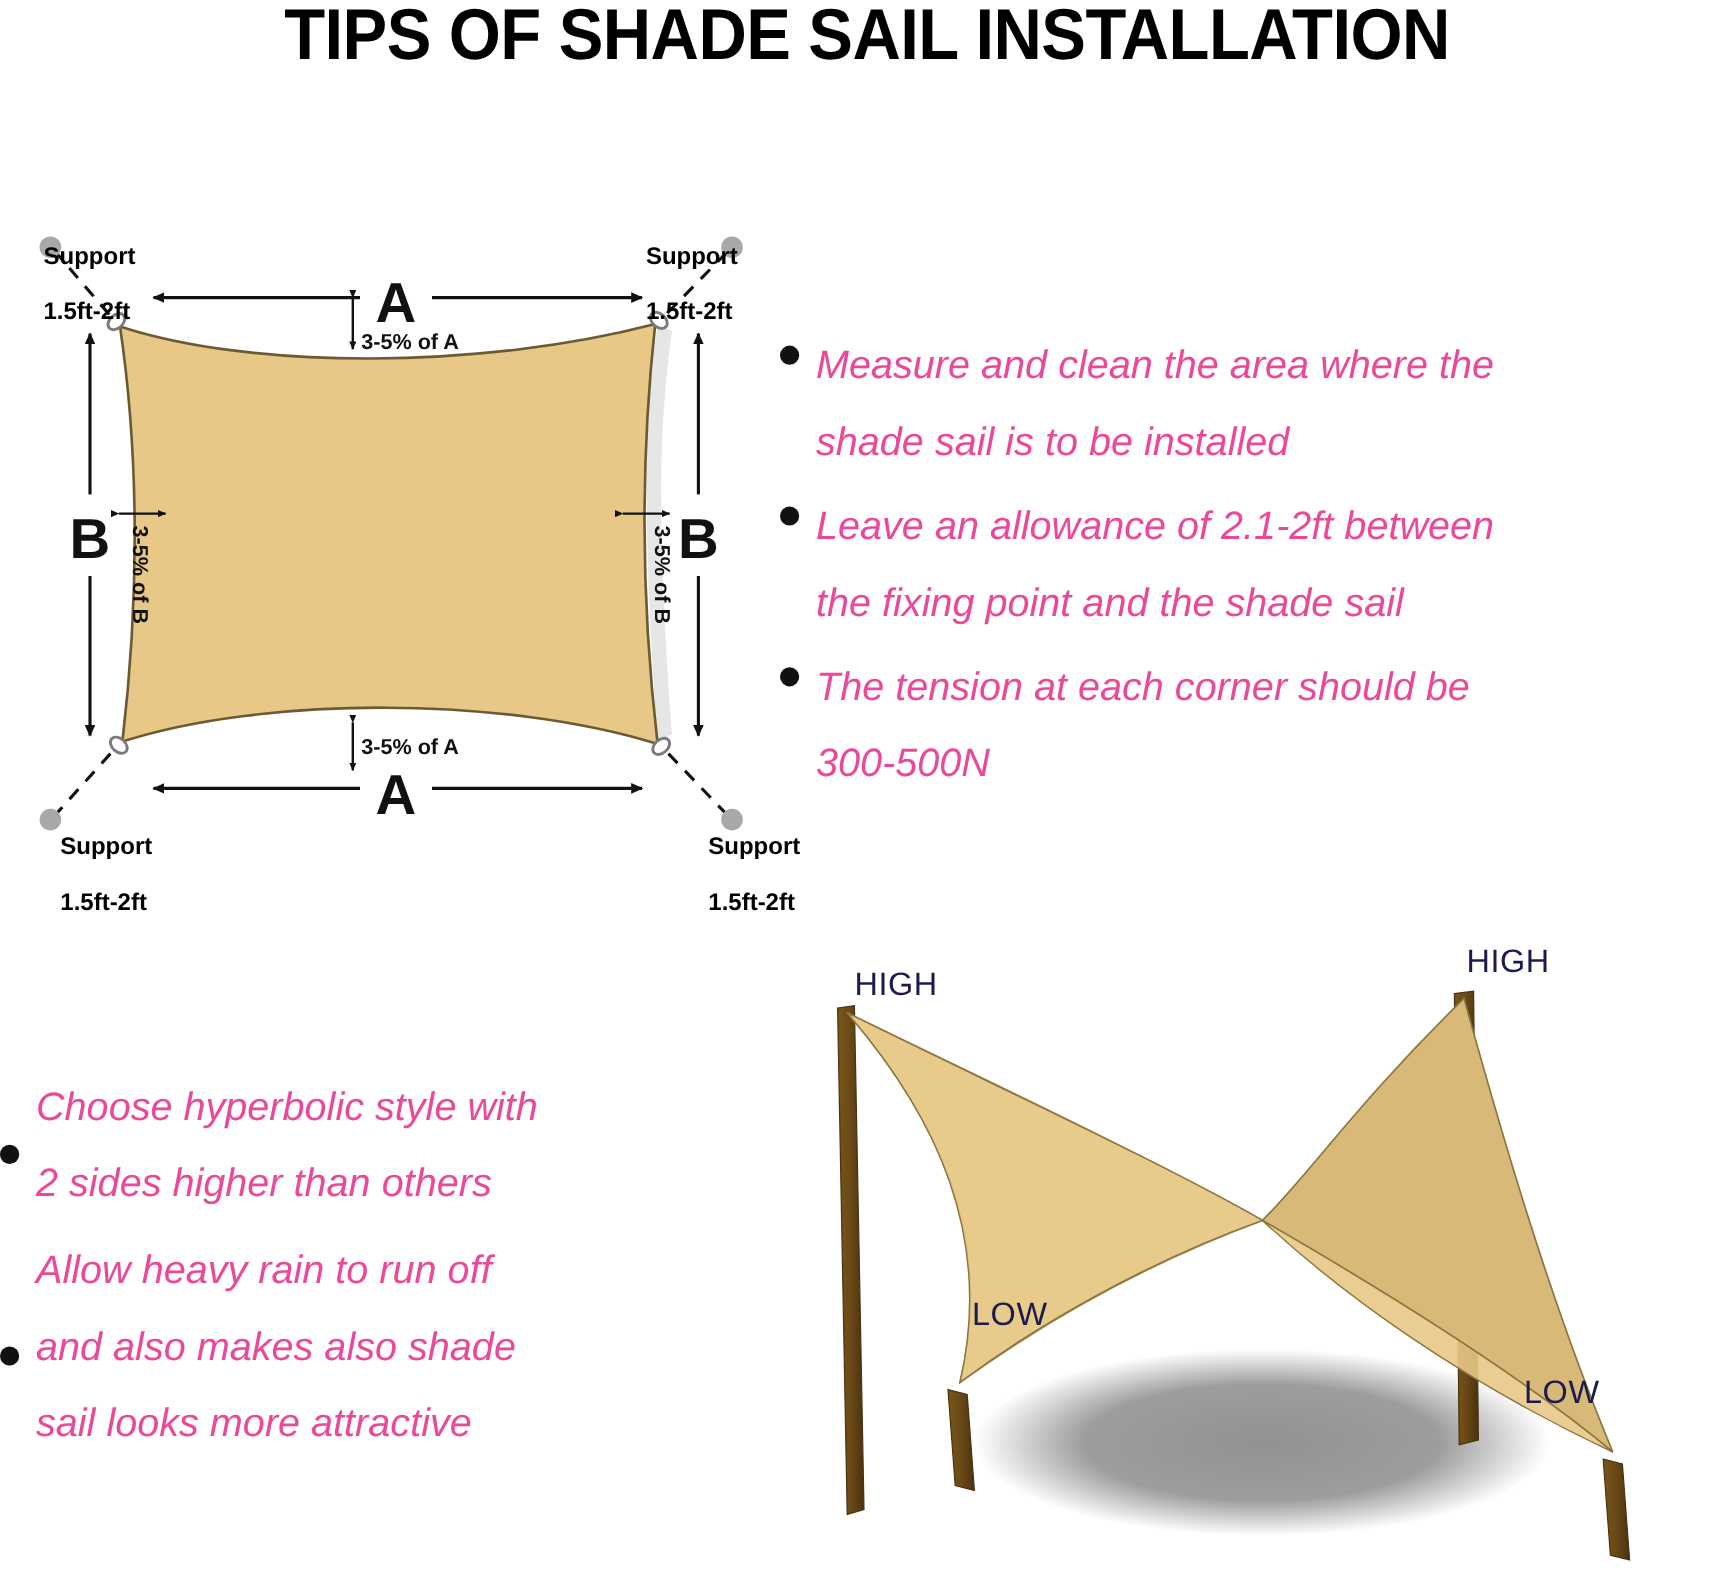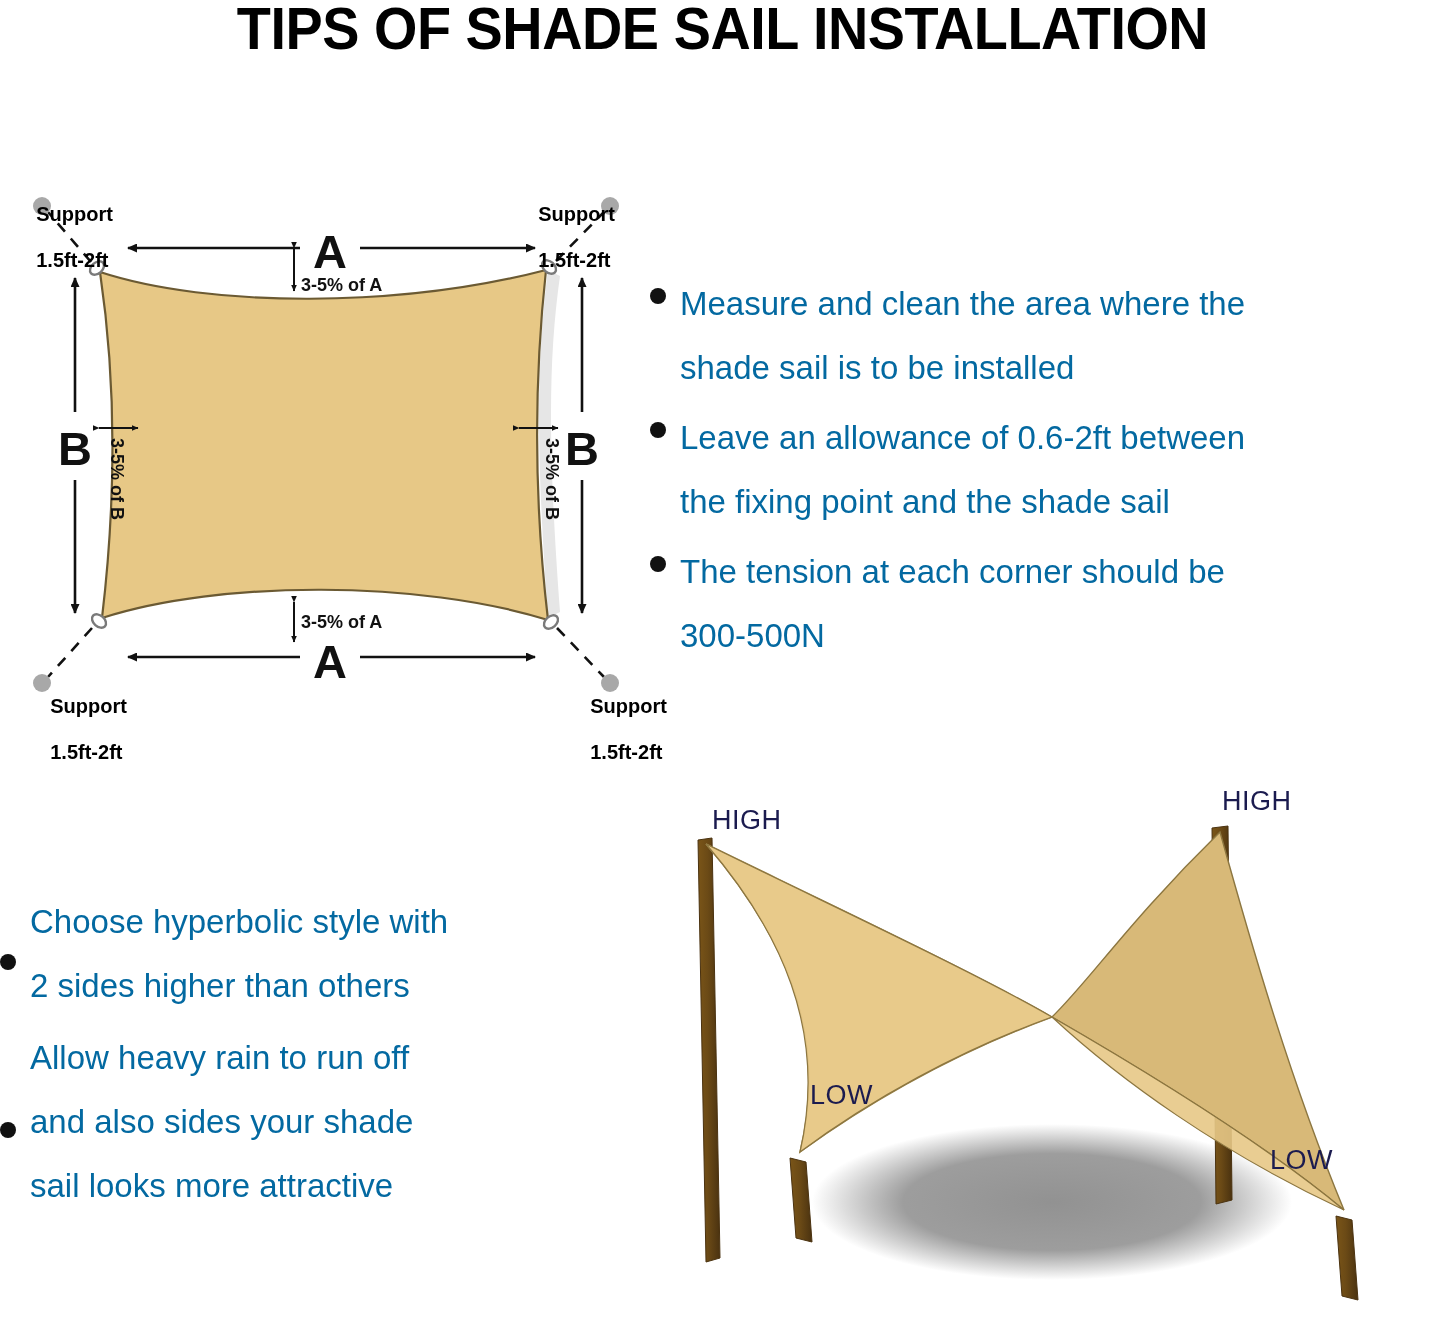--- a/index.html
+++ b/index.html
@@ -54,22 +54,23 @@
   }
   .bullet-dot{
     flex:0 0 auto;
     width:16px; height:16px;
     border-radius:50%;
     background:#111;
     margin-right:14px;
   }
   .bullet-text{
     font-family:"Liberation Sans", sans-serif;
-    color:#0369a1;
+    color:#ec4899;
     white-space:pre-line;
+    font-style:italic;
   }
 
   #bullets-top{
     left:650px; top:272px; width:800px;
   }
   #bullets-top .bullet-row{ margin-bottom:6px; }
   #bullets-top .bullet-dot{ margin-top:16px; }
   #bullets-top .bullet-text{
     font-size:33px; line-height:64px;
   }
@@ -214,21 +215,21 @@
 <div id="bullets-top" class="bullets">
 
   <div class="bullet-row">
     <span class="bullet-dot"></span>
     <span class="bullet-text">Measure and clean the area where the
 shade sail is to be installed</span>
   </div>
 
   <div class="bullet-row">
     <span class="bullet-dot"></span>
-    <span class="bullet-text">Leave an allowance of 0.6-2ft between
+    <span class="bullet-text">Leave an allowance of 2.1-2ft between
 the fixing point and the shade sail</span>
   </div>
 
   <div class="bullet-row">
     <span class="bullet-dot"></span>
     <span class="bullet-text">The tension at each corner should be
 300-500N</span>
   </div>
 </div>
 
@@ -236,21 +237,21 @@
 
   <div class="bullet-row">
     <span class="bullet-dot"></span>
     <span class="bullet-text">Choose hyperbolic style with
 2 sides higher than others</span>
   </div>
 
   <div class="bullet-row">
     <span class="bullet-dot"></span>
     <span class="bullet-text">Allow heavy rain to run off
-and also sides your shade
+and also makes also shade
 sail looks more attractive</span>
   </div>
 </div>
 
 <div id="diagram-hyper">
 
   <svg width="785" height="539" viewBox="0 0 785 539">
     <defs>
       <radialGradient id="shadowGrad" cx="50%" cy="50%" r="50%">
         <stop offset="0%" stop-color="#8c8c8c" stop-opacity="0.95"></stop>

